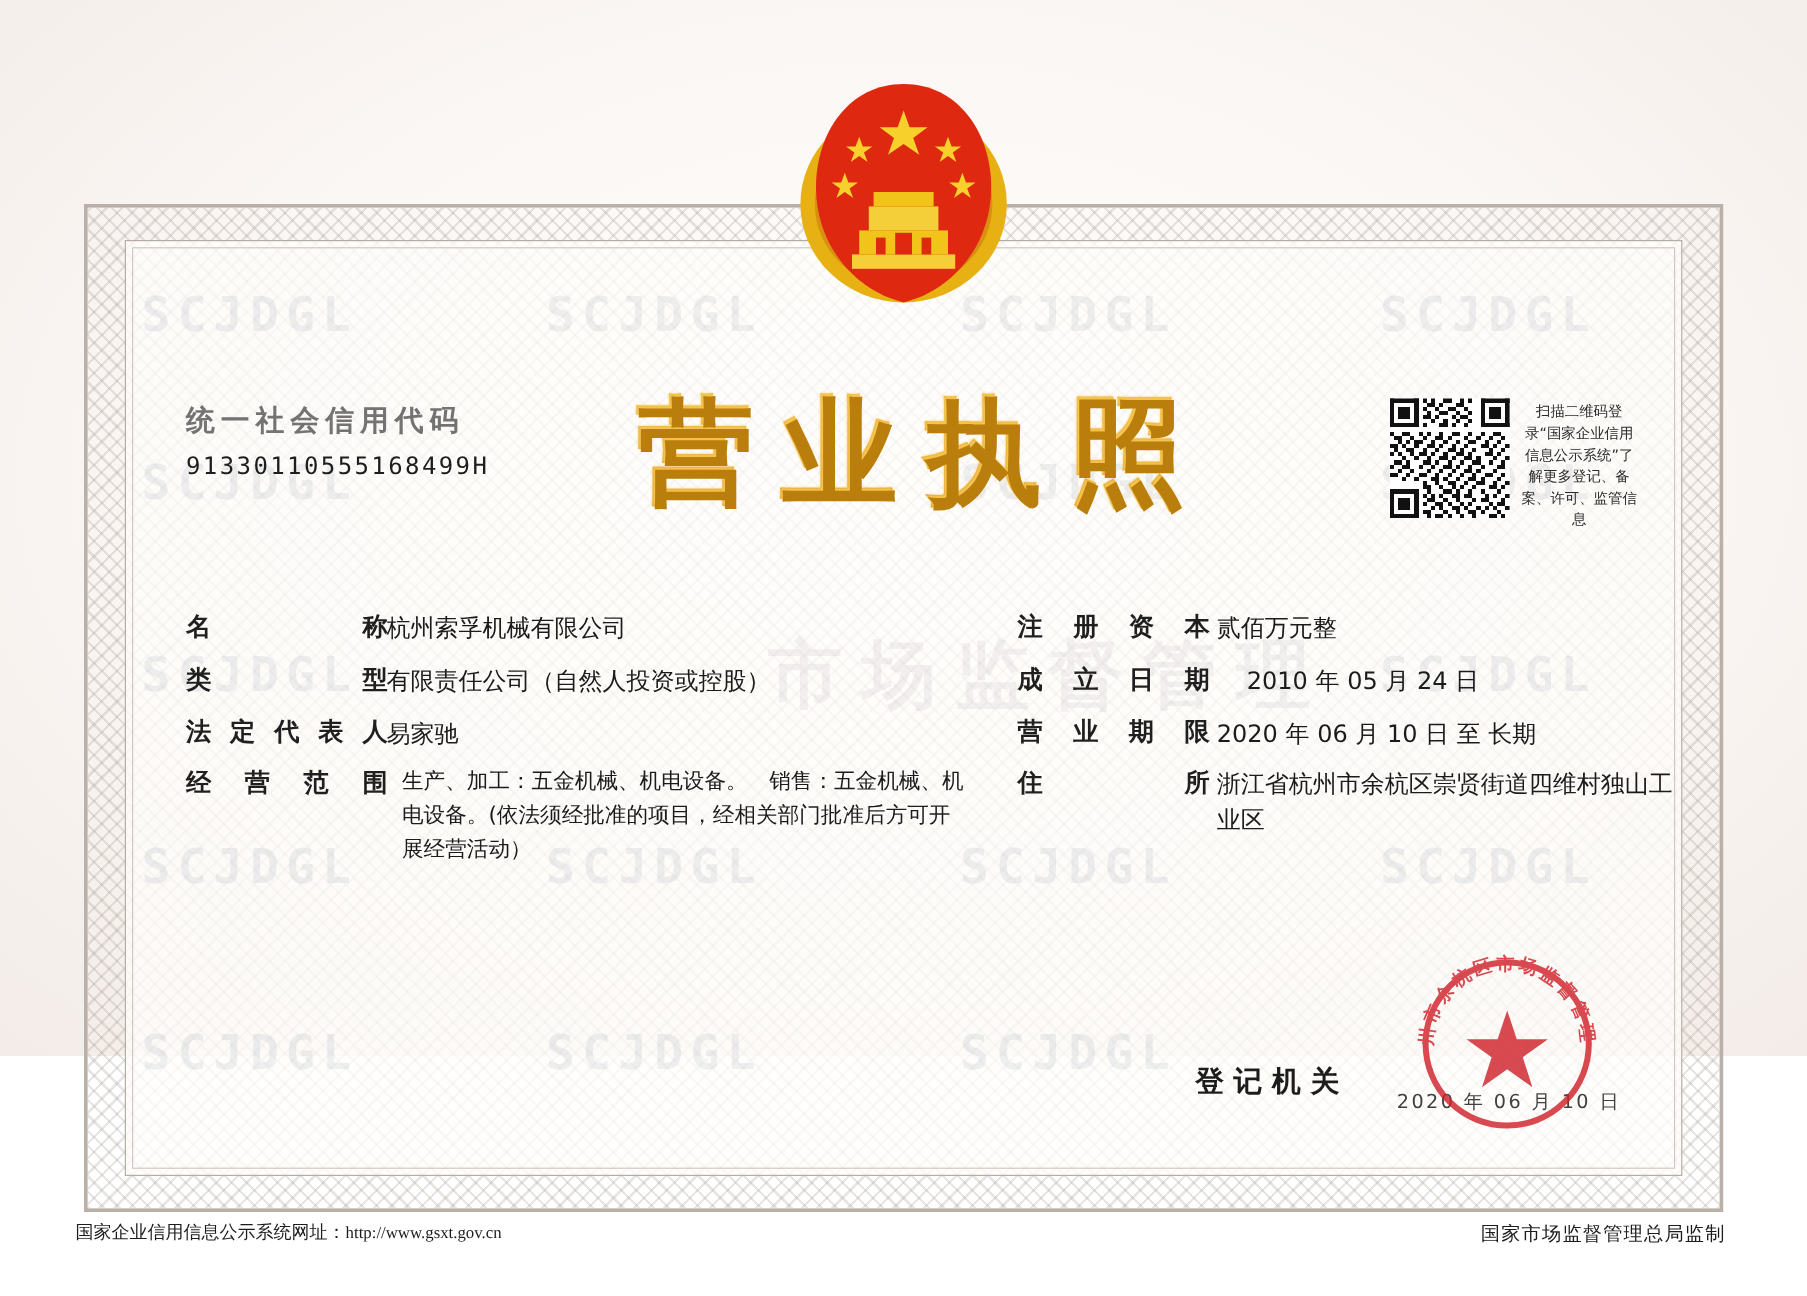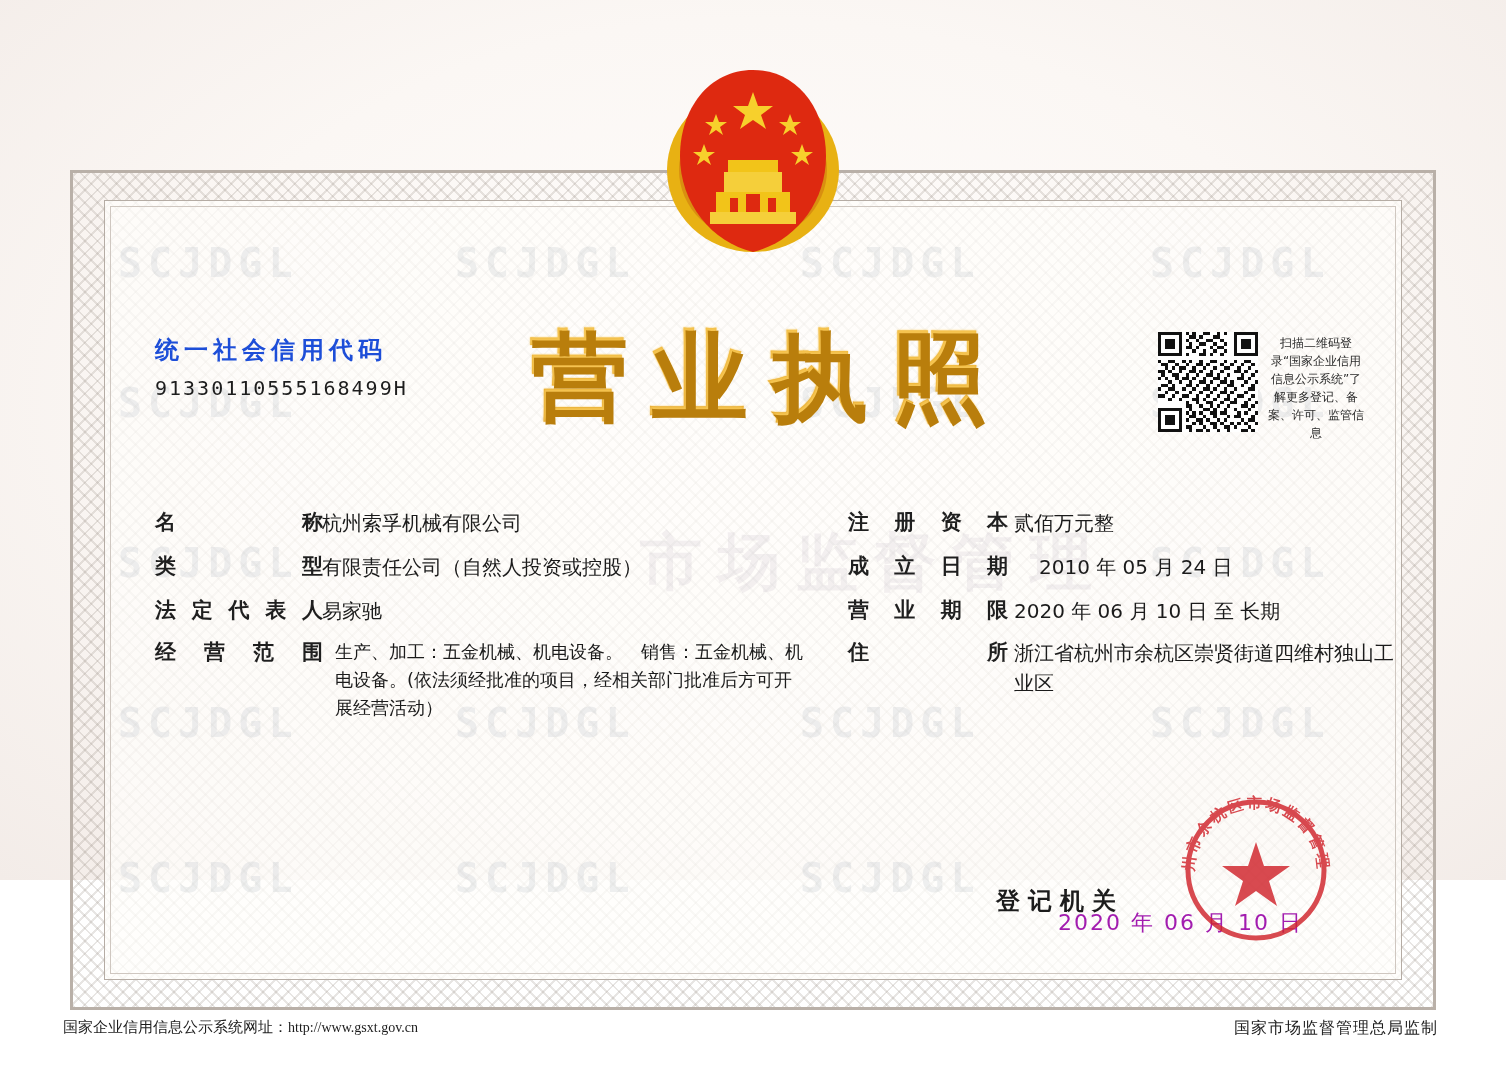--- a/index.html
+++ b/index.html
@@ -63,21 +63,21 @@
     color:#e8a11a;
     text-shadow:2px 3px 0 #b97e0c, 0 0 2px #f5c451;
     background:linear-gradient(180deg,#f6c54d 0%, #e09a10 55%, #c87f06 100%);
     -webkit-background-clip:text;background-clip:text;
     -webkit-text-fill-color:transparent;
     font-family:"DejaVu Sans","Liberation Sans",sans-serif;
   }
   
   .code-label{
     position:absolute;left:155px;top:334px;
-    font-size:24px;font-weight:bold;letter-spacing:5px;color:#1d4ed8;text-align:right;
+    font-size:24px;font-weight:bold;letter-spacing:5px;color:#737373;text-align:right;
   }
   .code-value{
     position:absolute;left:155px;top:376px;
     font-family:"DejaVu Sans Mono","Liberation Mono",monospace;
     font-size:20px;letter-spacing:2px;color:#1d1d1d;
   }
   
   .qr{
     position:absolute;left:1158px;top:332px;width:100px;height:100px;
     background:#fff;
@@ -101,22 +101,22 @@
   
   .seal{
     position:absolute;left:1172px;top:786px;width:168px;height:168px;
     pointer-events:none;
   }
   .reg-label{
     position:absolute;left:996px;top:854px;
     font-size:24px;font-weight:bold;letter-spacing:8px;color:#1c1c1c;margin-top:31px;
   }
   .reg-date{
-    position:absolute;left:1058px;top:908px;
-    font-size:22px;color:#a21caf;letter-spacing:2px;
+    position:absolute;left:1164px;top:908px;
+    font-size:16px;color:#404040;letter-spacing:2px;
   }
   
   .footer-left{
     position:absolute;left:63px;top:1018px;
     font-size:15px;color:#1c1c1c;
   }
   .footer-left .url{
     font-family:Liberation Serif, serif;
     font-size:14px;
   }

